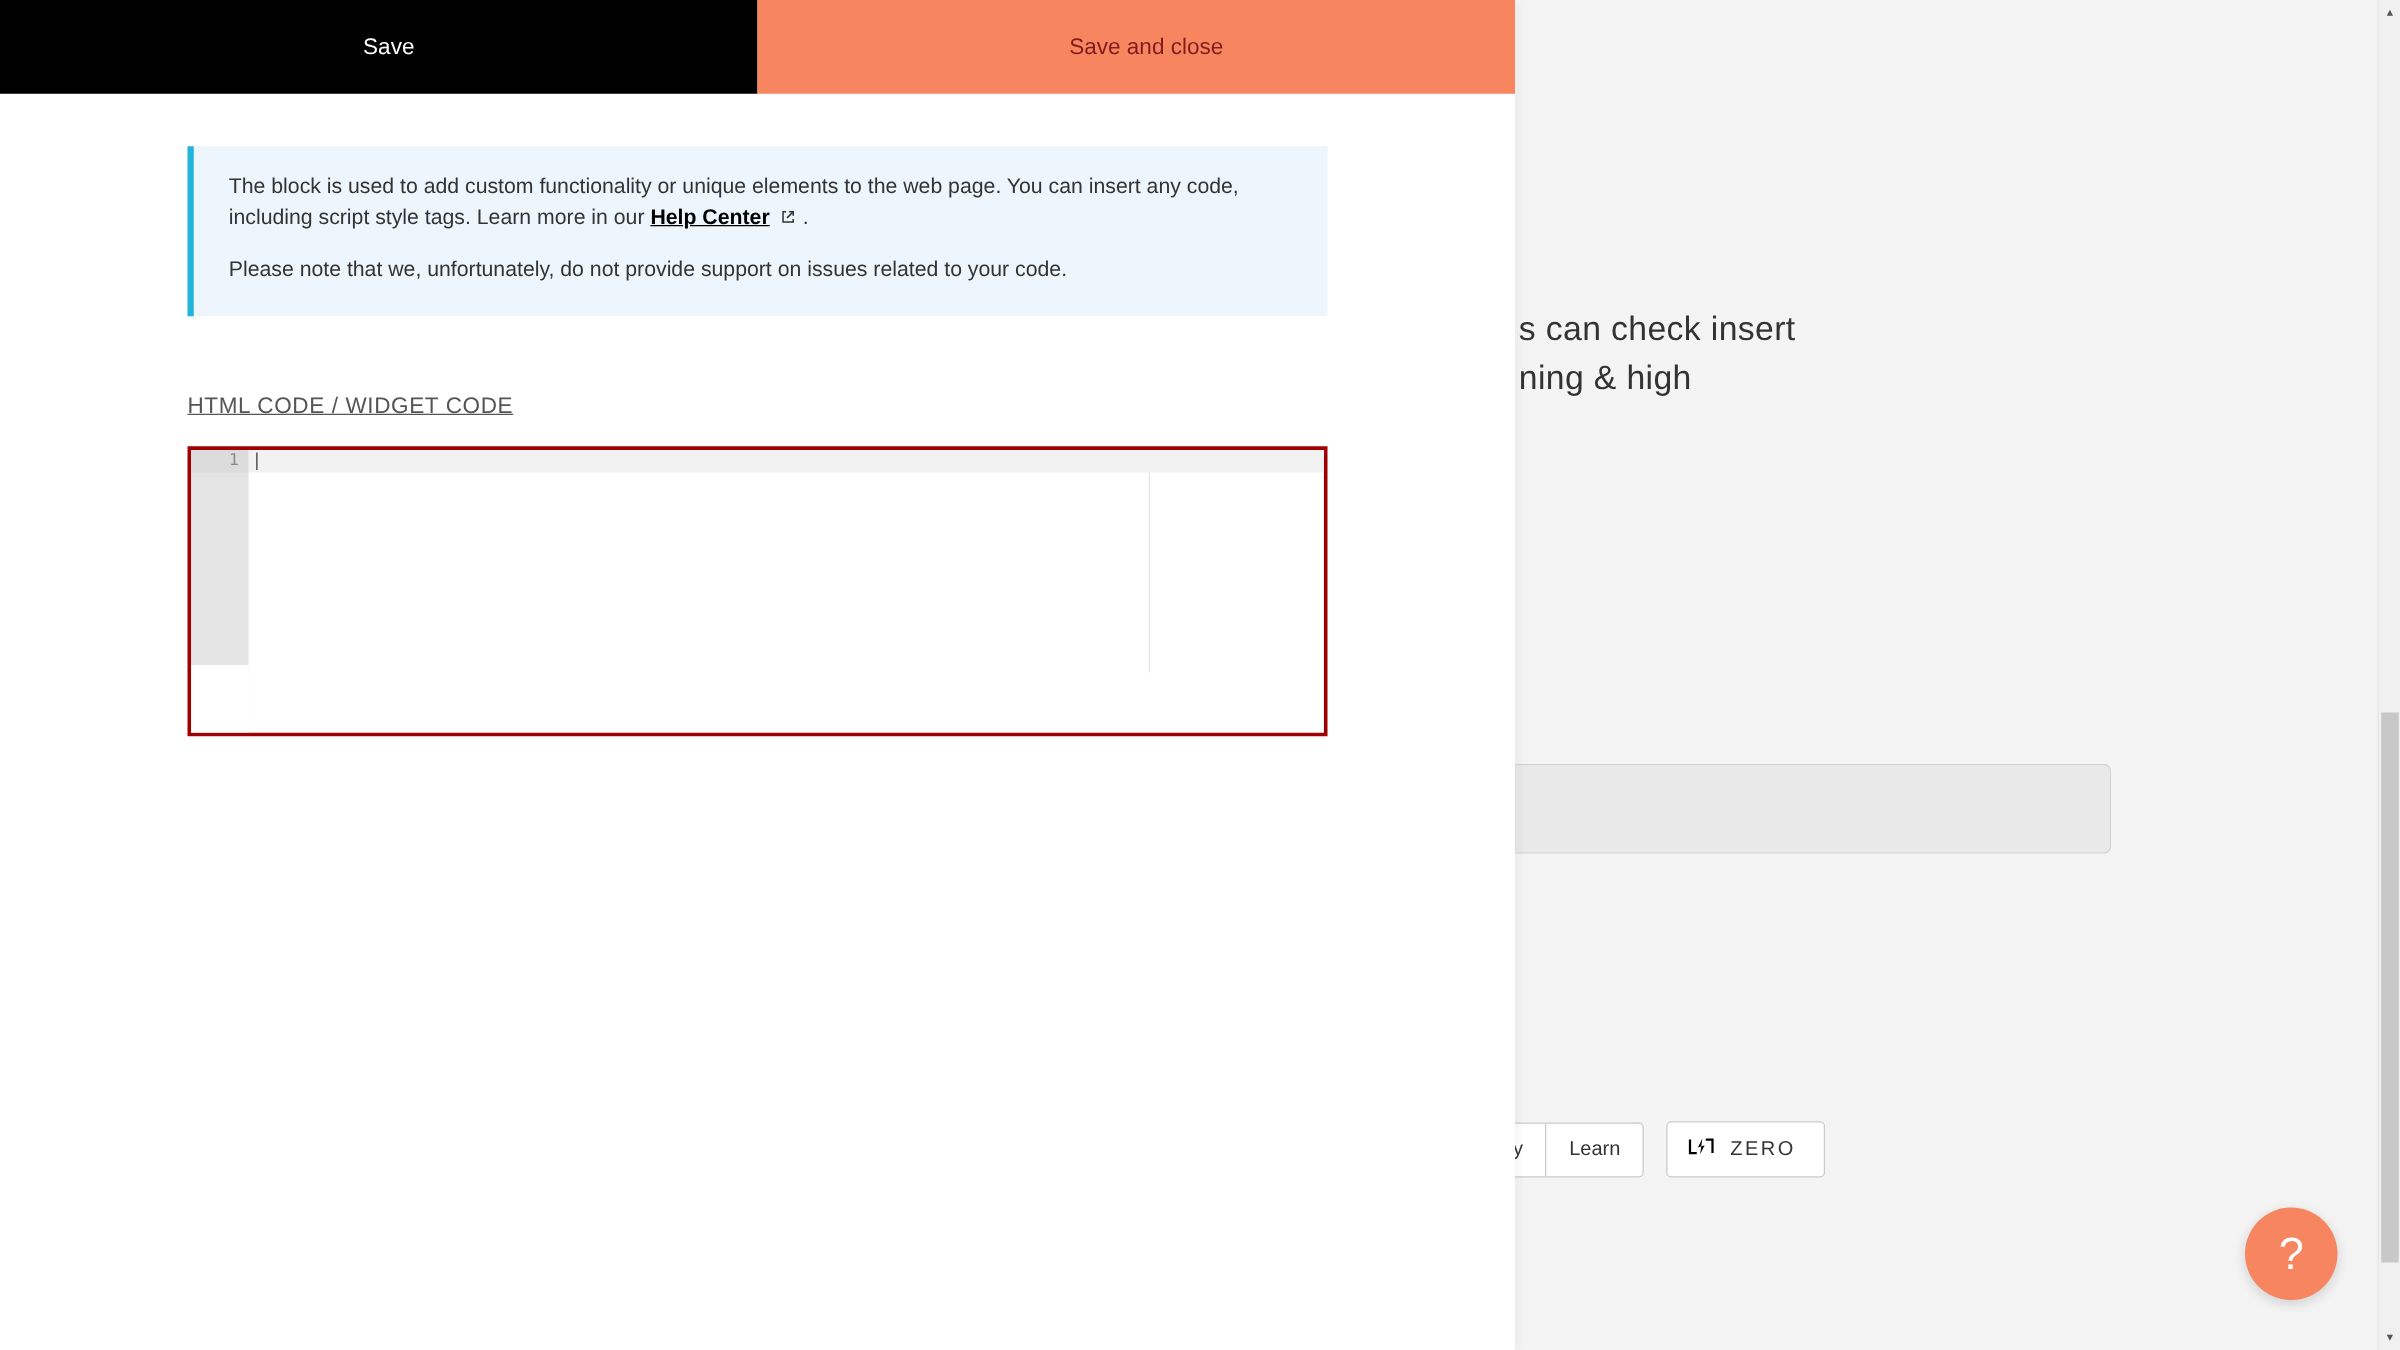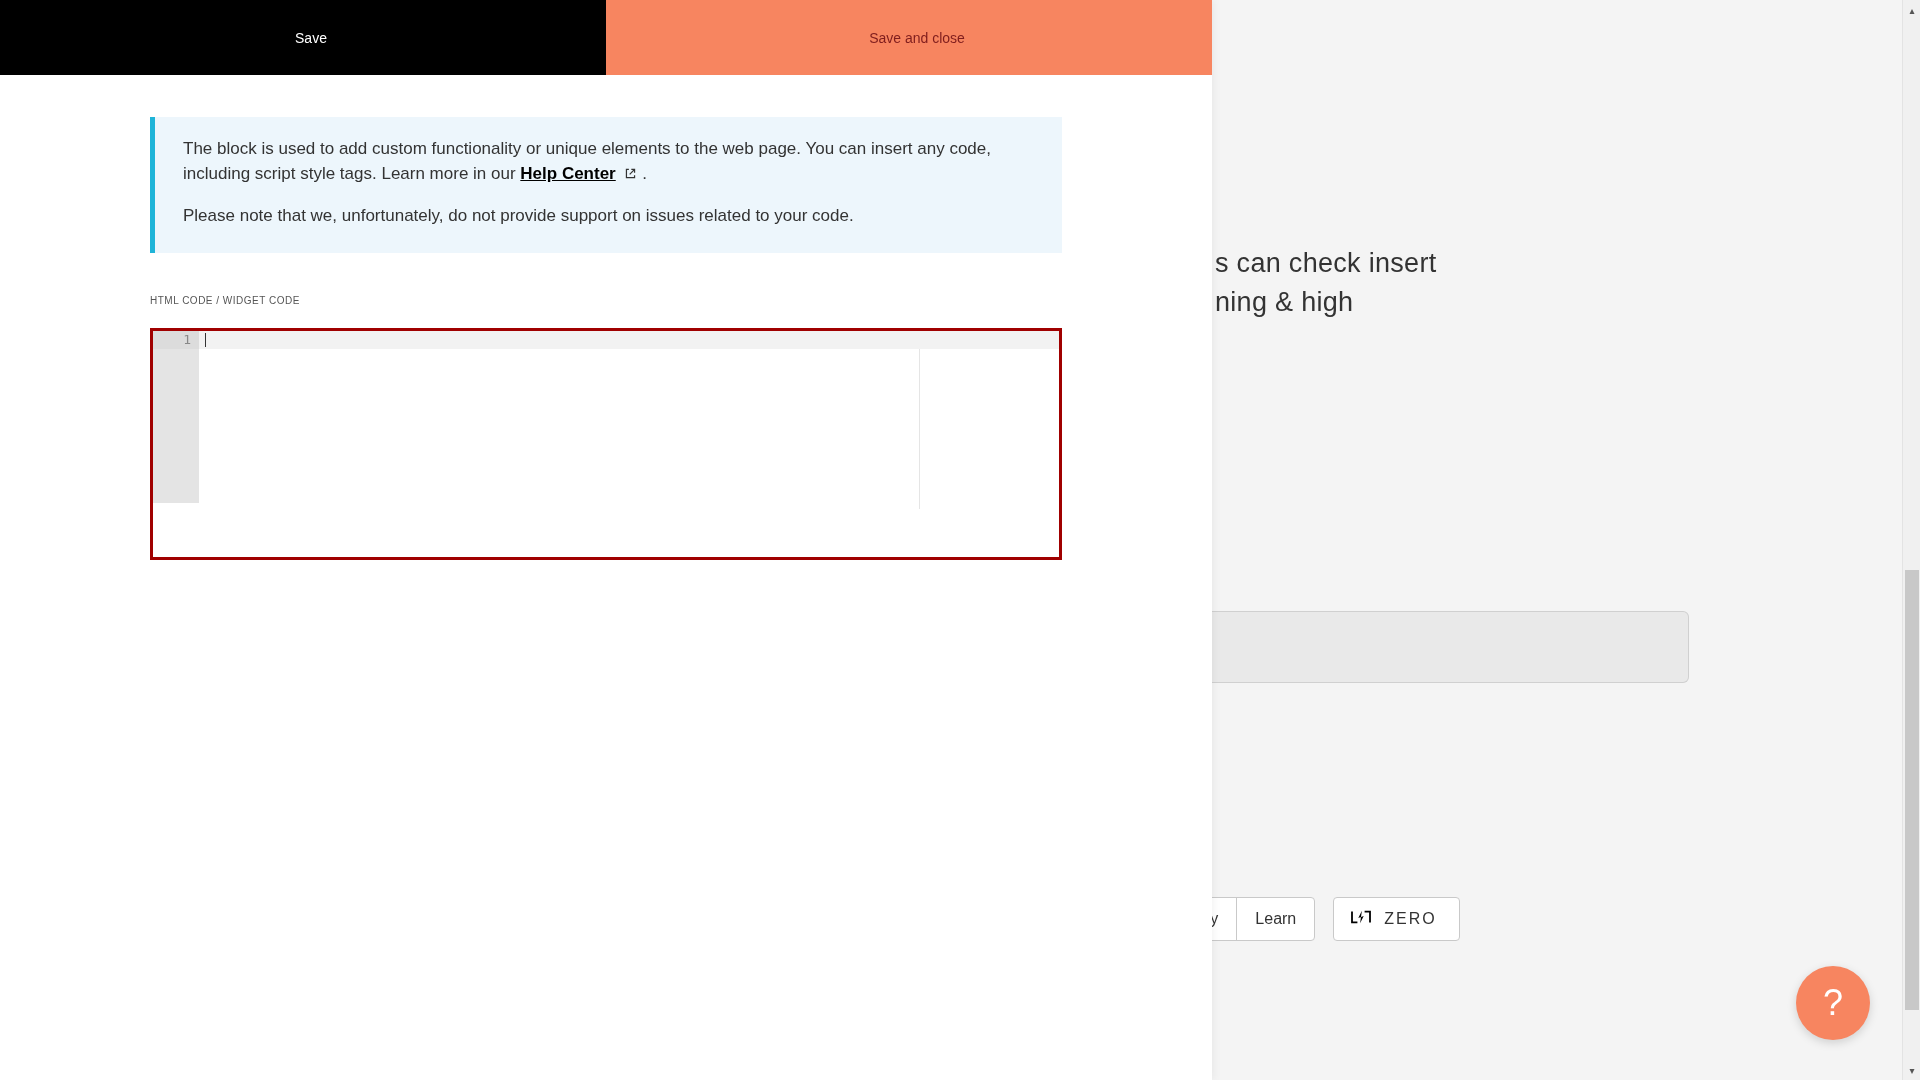--- a/index.html
+++ b/index.html
@@ -26,21 +26,21 @@
 
 .editor-topbar {
   display: flex;
   height: 75px;
 }
 .editor-topbar .btn {
   flex: 1;
   display: flex;
   align-items: center;
   justify-content: center;
-  font-size: 14px;
+  font-size: 18px;
   font-weight: 400;
   cursor: pointer;
   user-select: none;
   padding-left: 16px;
 }
 .btn-save {
   background: #000;
   color: #fff;
 }
 .btn-save-close {
@@ -74,24 +74,25 @@
   width: 13px;
   height: 13px;
   margin-left: 4px;
   vertical-align: -1px;
   position: relative;
 }
 .ext-icon svg { width: 13px; height: 13px; stroke: #333; }
 
 
 .section-label {
-  margin-top: 42px;
-  font-size: 10px;
+  margin-top: 61px;
+  font-size: 18px;
   color: #555;
   letter-spacing: 0.5px;
+  text-decoration: underline;
 }
 
 
 .code-box {
   margin-top: 22px;
   border: 3px solid #a00000;
   height: 232px;
   background: #fff;
   position: relative;
 }

